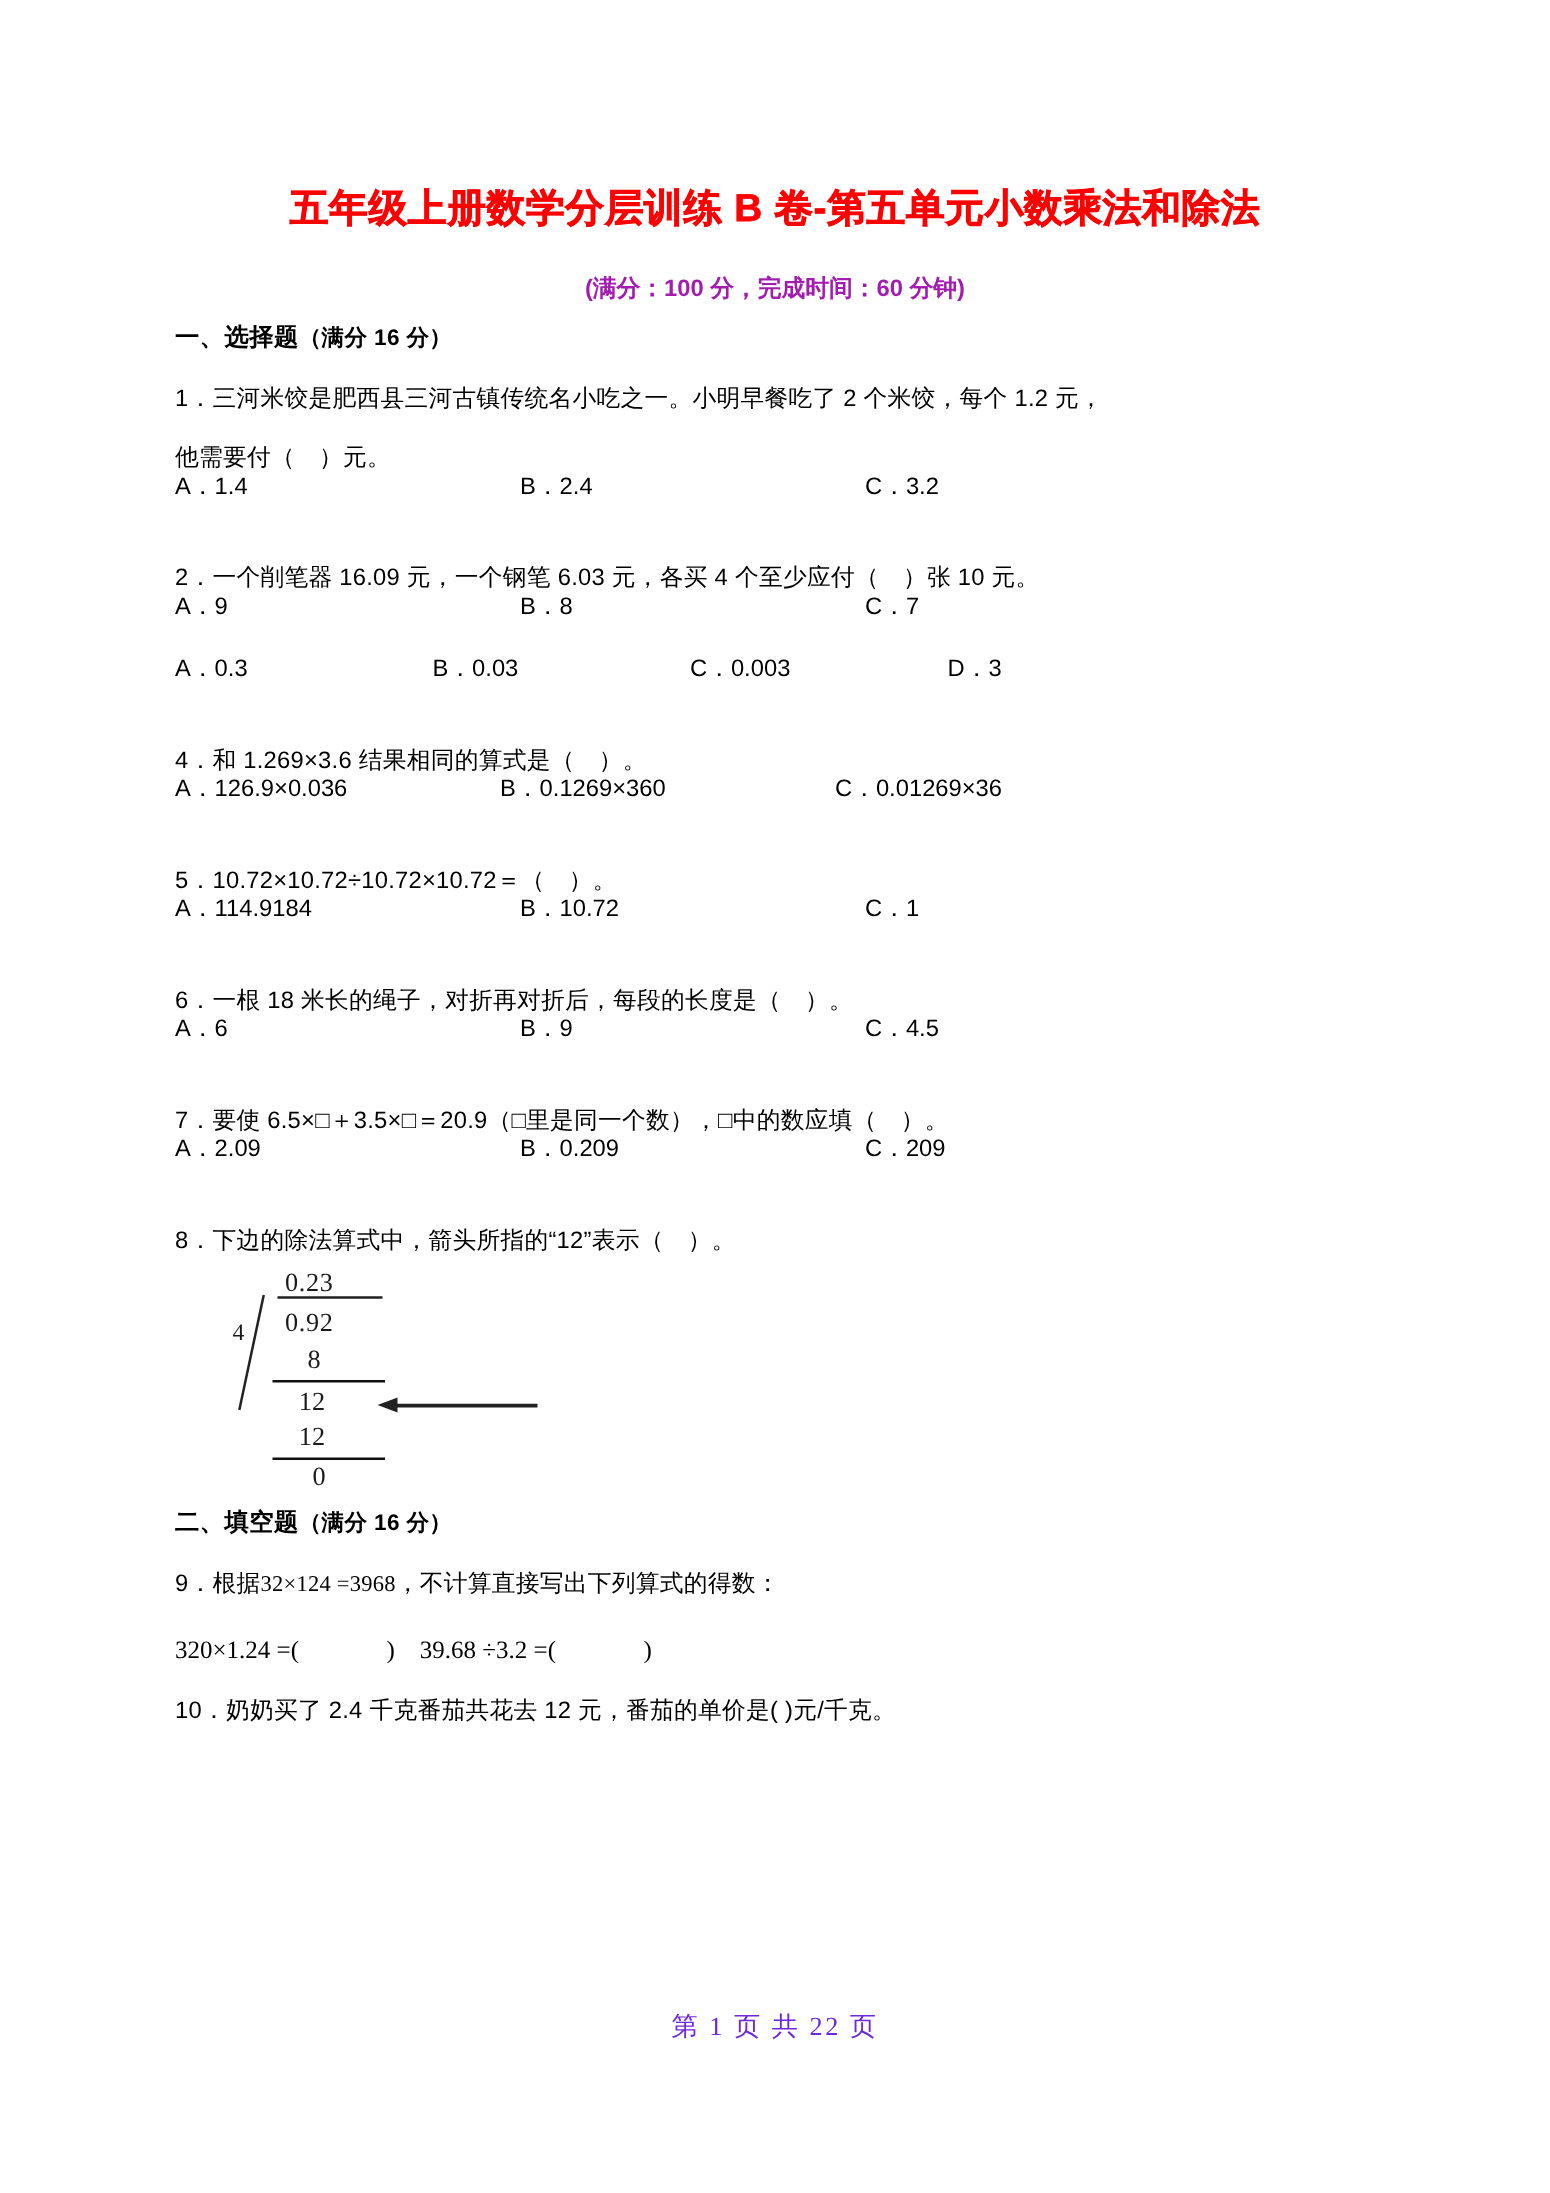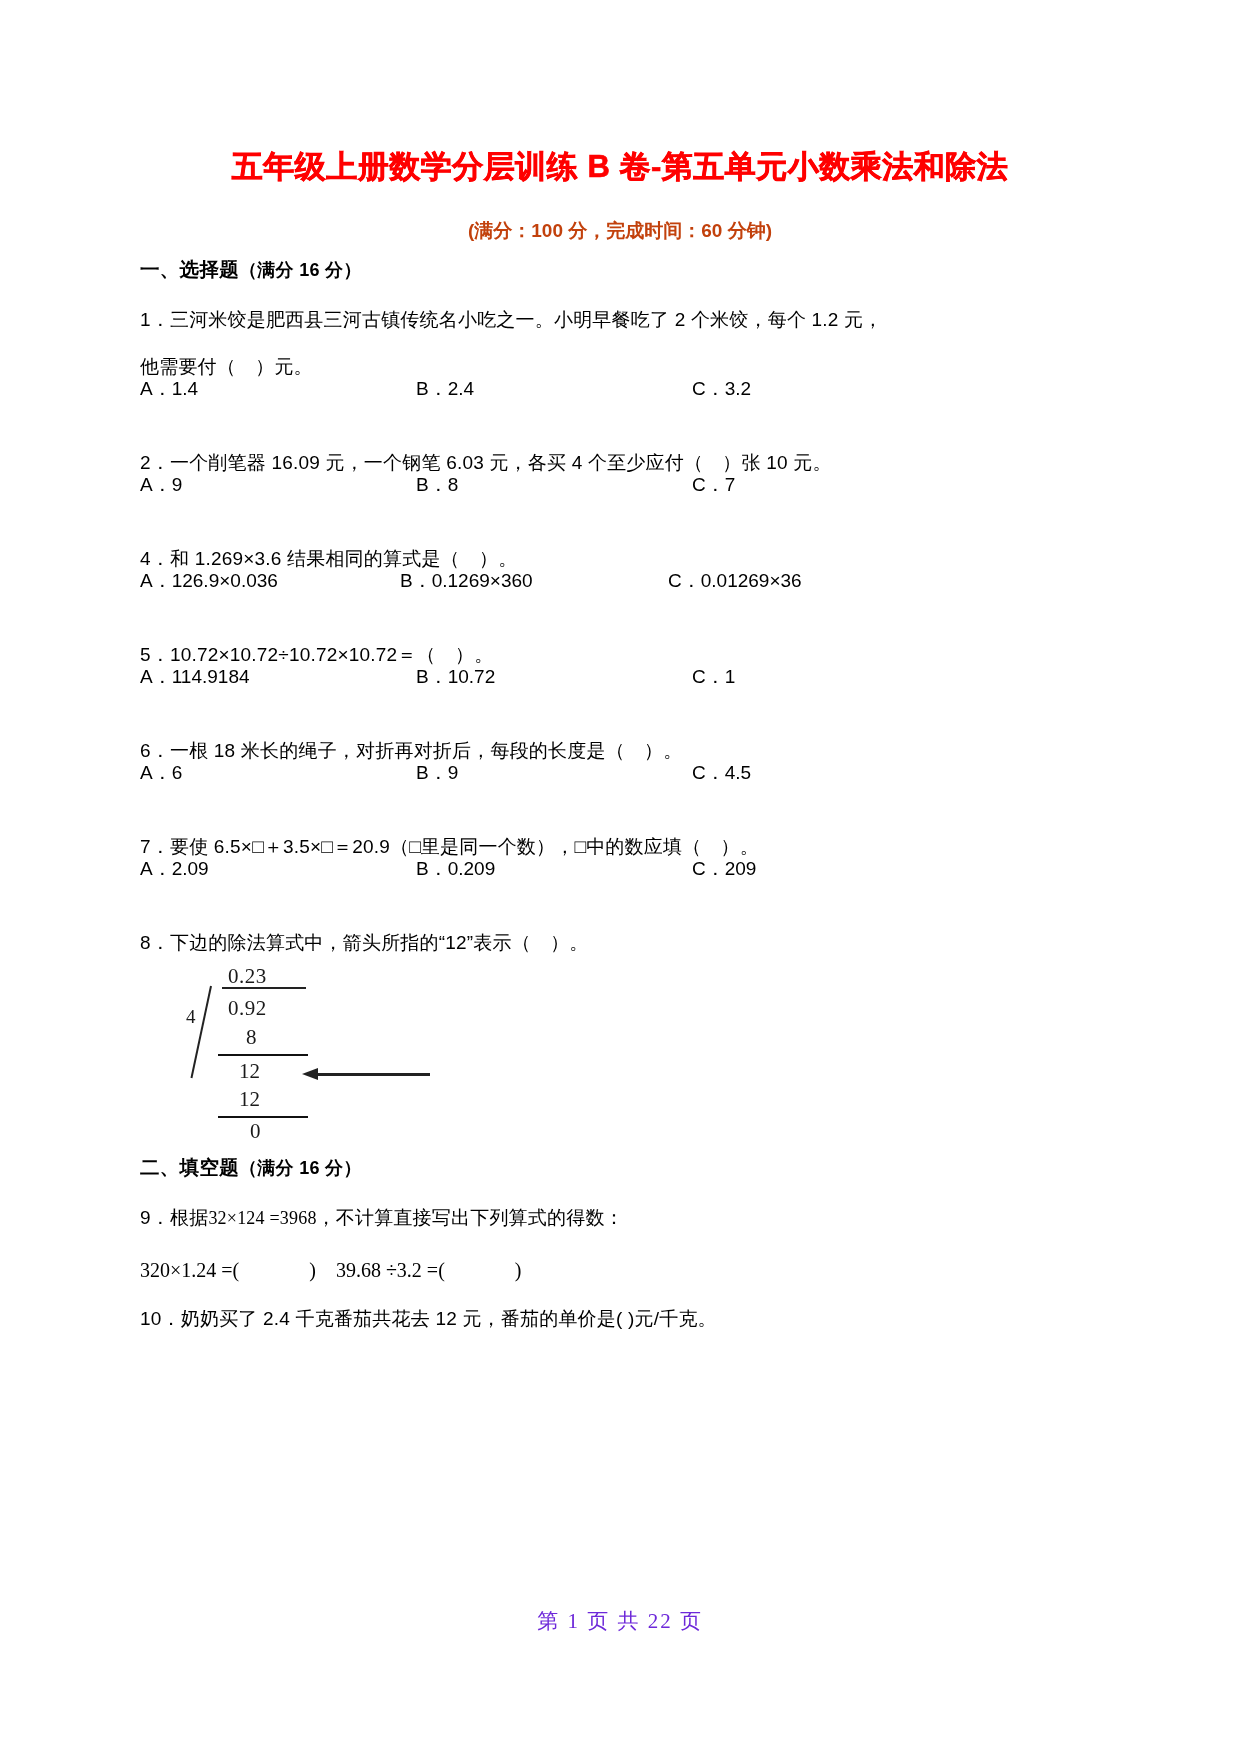--- a/index.html
+++ b/index.html
@@ -36,21 +36,21 @@
     white-space: nowrap;
   }
 
   
   .doc-subtitle {
     margin: 0;
     padding-top: 30px;
     text-align: center;
     font-size: 19px;
     font-weight: bold;
-    color: #c2410c;
+    color: #a21caf;
   }
 
   
   .section-head {
     margin: 0;
     padding-top: 12px;
     font-size: 19.5px;
     font-weight: bold;
     letter-spacing: 0.3px;
   }
@@ -266,20 +266,26 @@
     <span class="opt c3-2">C．3.2</span>
   </div>
 
   <div class="q-line">2．一个削笔器 16.09 元，一个钢笔 6.03 元，各买 4 个至少应付（　）张 10 元。</div>
   <div class="opt-row">
     <span class="opt c3-0">A．9</span>
     <span class="opt c3-1">B．8</span>
     <span class="opt c3-2">C．7</span>
   </div>
 
+  <div class="opt-row">
+    <span class="opt c4-0">A．0.3</span>
+    <span class="opt c4-1">B．0.03</span>
+    <span class="opt c4-2">C．0.003</span>
+    <span class="opt c4-3">D．3</span>
+  </div>
 
   <div class="q-line">4．和 1.269×3.6 结果相同的算式是（　）。</div>
   <div class="opt-row">
     <span class="opt q4-0">A．126.9×0.036</span>
     <span class="opt q4-1">B．0.1269×360</span>
     <span class="opt q4-2">C．0.01269×36</span>
   </div>
 
   <div class="q-line">5．10.72×10.72÷10.72×10.72＝（　）。</div>
   <div class="opt-row">

